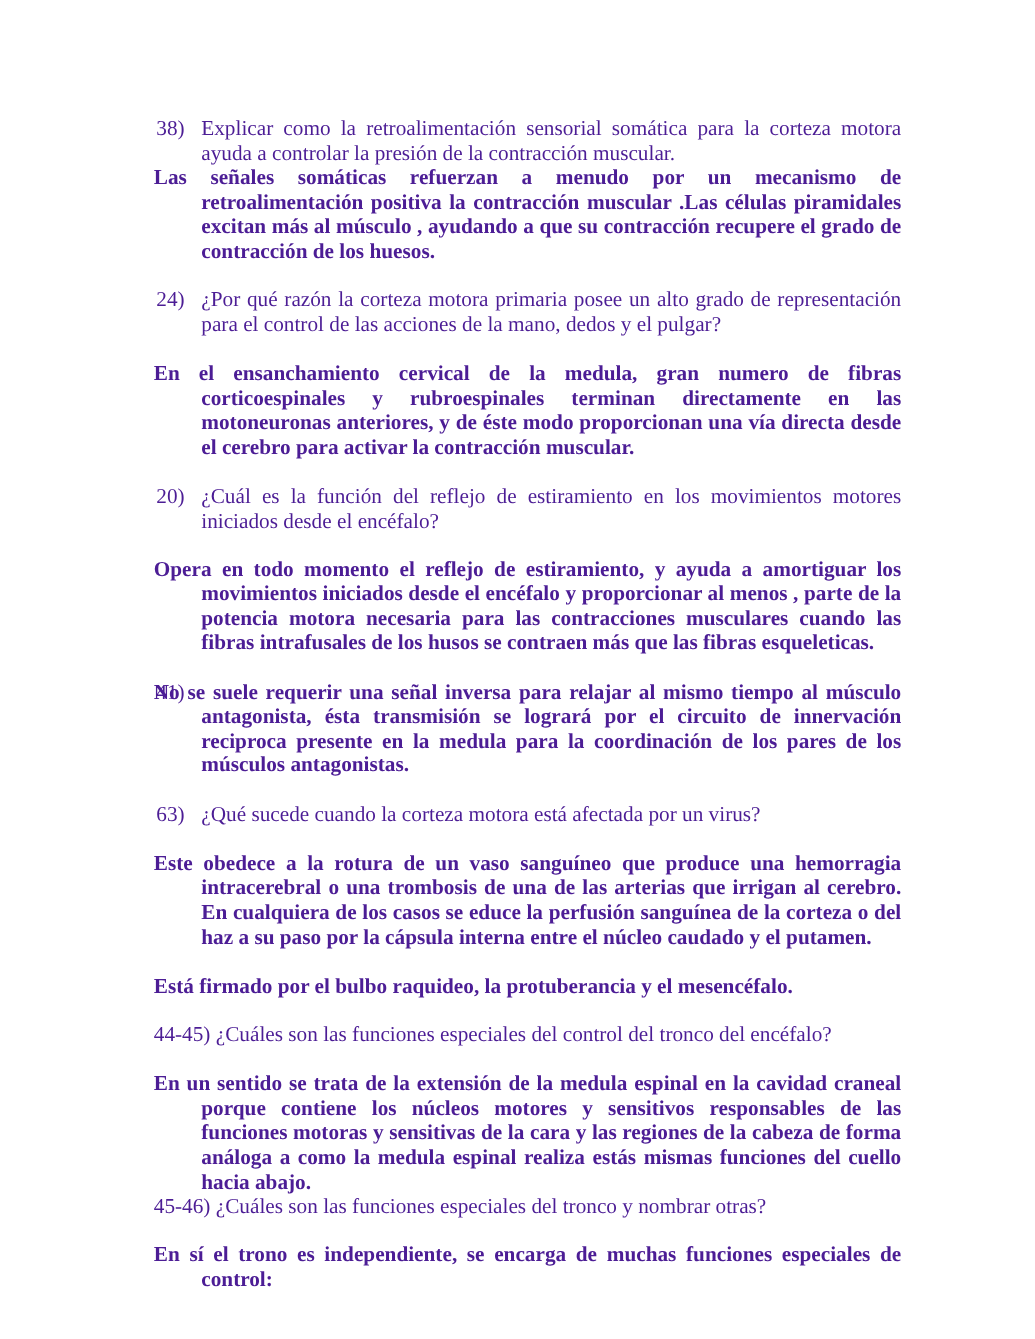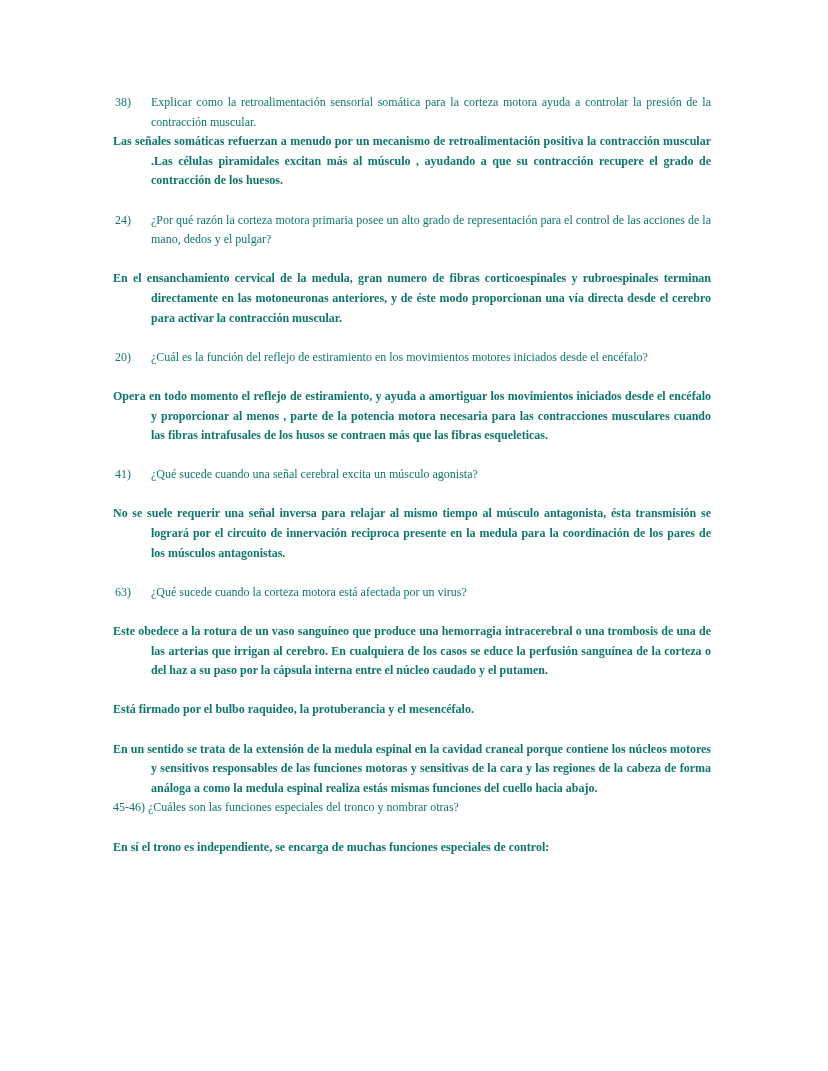--- a/index.html
+++ b/index.html
@@ -1,25 +1,25 @@
 <!DOCTYPE html>
 <html><head>
 <meta charset="utf-8">
 <style>
   html, body { margin: 0; padding: 0; background: #ffffff; }
   body { width: 828px; height: 1071px; position: relative; overflow: hidden; }
   .page {
     position: absolute;
-    left: 113px;
+    left: 123px;
     top: 93px;
     width: 598px;
     font-family: "Liberation Serif", "DejaVu Serif", serif;
-    font-size: 12px;
+    font-size: 17px;
     line-height: 19.6px;
-    color: #0f766e;
+    color: #4c1d95;
   }
   .q {
     position: relative;
     padding-left: 38px;
     text-align: justify;
     margin: 0 0 19.6px 0;
   }
   .q .num {
     position: absolute;
     left: 2px;
@@ -55,32 +55,35 @@
   <div class="a">En el ensanchamiento cervical de la medula, gran numero de fibras corticoespinales y rubroespinales terminan directamente en las motoneuronas anteriores, y de éste modo proporcionan una vía directa desde el cerebro para activar la contracción muscular.</div>
 
   <div class="q">
     <span class="num">20)</span>
     <span>¿Cuál es la función del reflejo de estiramiento en los movimientos motores iniciados desde el encéfalo?</span>
   </div>
   <div class="a">Opera en todo momento el reflejo de estiramiento, y ayuda a amortiguar los movimientos iniciados desde el encéfalo y proporcionar al menos , parte de la potencia motora necesaria para las contracciones musculares cuando las fibras intrafusales de los husos se contraen más que las fibras esqueleticas.</div>
 
   <div class="q">
     <span class="num">41)</span>
-    <span>¿Qué sucede cuando una señal cerebral excita un músculo agonista?</span>
   </div>
   <div class="a">No se suele requerir una señal inversa  para relajar al mismo tiempo al músculo antagonista, ésta transmisión se logrará por el circuito de innervación reciproca presente en la medula para la coordinación de los pares de los músculos antagonistas.</div>
 
   <div class="q">
     <span class="num">63)</span>
     <span>¿Qué sucede cuando la corteza motora está afectada por un virus?</span>
   </div>
   <div class="a">Este obedece a la rotura de un vaso sanguíneo que produce una hemorragia intracerebral o una trombosis de una de las arterias que irrigan al cerebro. En cualquiera de los casos se educe la perfusión sanguínea  de la corteza o del haz a su paso por la cápsula interna entre el núcleo caudado y el putamen.</div>
 
   <div class="a">Está firmado por el bulbo raquideo, la protuberancia y el mesencéfalo.</div>
 
+  <div class="q wide">
+    <span class="num">44-45)</span>
+    <span>¿Cuáles son las funciones especiales del control del tronco  del encéfalo?</span>
+  </div>
   <div class="a tight">En un sentido se trata de la extensión de la medula espinal en la cavidad craneal porque contiene los núcleos motores y sensitivos responsables de las funciones motoras y sensitivas de la cara y las regiones de la cabeza  de forma análoga a como la medula espinal realiza estás mismas funciones del cuello hacia abajo.</div>
 
   <div class="q wide">
     <span class="num">45-46)</span>
     <span>¿Cuáles son las funciones especiales del tronco y nombrar otras?</span>
   </div>
   <div class="a">En sí el trono es independiente, se encarga de muchas funciones especiales de control:</div>
 
 </div>
 

